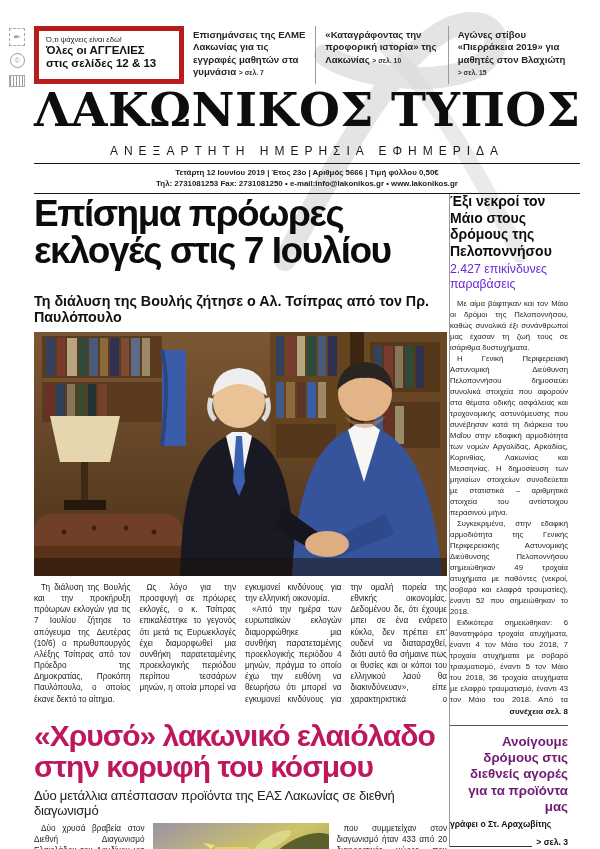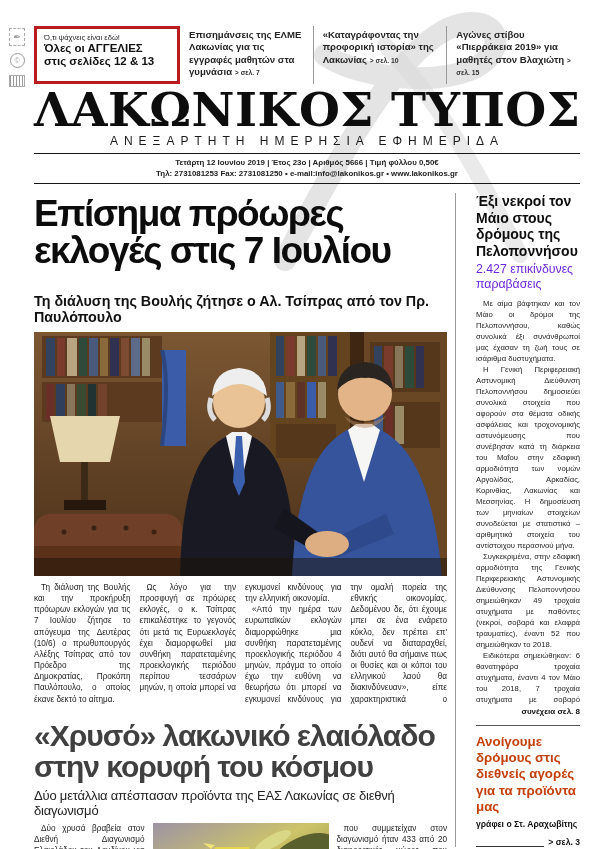--- a/index.html
+++ b/index.html
@@ -8,57 +8,57 @@
   
   .watermark{position:absolute;left:265px;top:5px;width:280px;height:270px;z-index:0;}
   
   .rail{position:absolute;left:4px;top:28px;width:26px;display:flex;flex-direction:column;gap:7px;align-items:center;z-index:2;}
   .rail .ric{color:#8a8a8a;font-size:13px;line-height:1;}
   .rail .barcode{width:14px;height:10px;background:repeating-linear-gradient(90deg,#999 0 1px,#fff 1px 3px);border:1px solid #aaa;}
   .rail .seal{width:13px;height:13px;border:1.5px solid #999;border-radius:50%;color:#999;font-size:7px;text-align:center;line-height:13px;}
   .rail .stampi{width:14px;height:16px;border:1px dashed #aaa;color:#999;font-size:9px;text-align:center;line-height:16px;}
   
   .topbar{position:absolute;left:34px;top:26px;width:546px;height:58px;display:flex;z-index:2;}
-  .adbox{width:126px;border:3px solid #b91c1c;padding:4px 7px 2px;background:#fff;}
+  .adbox{width:126px;border:5px solid #b91c1c;padding:4px 7px 2px;background:#fff;}
   .ad1{font-size:7.6px;color:#222;}
   .ad2,.ad3{font-size:11.5px;font-weight:bold;line-height:1.15;color:#111;}
   .teaser{flex:1;padding:3px 8px 0 9px;font-weight:bold;font-size:9.6px;line-height:1.3;color:#262626;}
   .tz2,.tz3{border-left:1px solid #9a9a9a;}
   .pgref{font-size:6.8px;color:#333;}
   
   .masthead{position:absolute;left:34px;top:86px;width:546px;text-align:center;z-index:2;}
   .mast-title{font-family:"DejaVu Serif",serif;font-weight:bold;font-size:47px;letter-spacing:0.5px;line-height:1;color:#0d0d0d;white-space:nowrap;}
-  .mast-sub{font-size:12px;letter-spacing:6px;margin-top:1px;color:#1a1a1a;}
+  .mast-sub{font-size:12px;letter-spacing:6px;margin-top:11px;color:#1a1a1a;}
   .rule{border-top:1.5px solid #161616;margin-top:5px;}
   .issue,.contact{font-size:7.9px;font-weight:bold;color:#222;line-height:1.45;}
   .issue{margin-top:3px;}
   .rule2{border-top:1.5px solid #161616;margin-top:3px;}
   
   .main{position:absolute;left:34px;top:193px;width:546px;height:654px;display:flex;z-index:1;}
   .leftcol{width:413px;}
-  .rightcol{width:118px;margin-left:8px;border-left:1px solid #9a9a9a;padding-left:20px;display:flex;flex-direction:column;}
+  .rightcol{width:118px;margin-left:2px;border-left:1px solid #9a9a9a;padding-left:0;display:flex;flex-direction:column;}
   h1.lead{margin:2px 0 0;font-size:37px;font-weight:bold;letter-spacing:-1.5px;line-height:1.0;color:#0c0c0c;}
   .leadsub{font-size:14.3px;font-weight:bold;margin-top:24px;color:#111;}
   .photo{display:block;margin-top:7px;width:413px;height:244px;}
   .bodycols{margin-top:6px;height:130px;overflow:hidden;column-count:4;column-gap:9px;font-size:8.2px;line-height:1.36;text-align:justify;color:#1c1c1c;}
   .bodycols p{margin:0;text-indent:7px;}
-  h2.olive{margin:9px 0 0;font-size:30px;font-weight:bold;letter-spacing:-1px;line-height:1.03;color:#404040;}
+  h2.olive{margin:9px 0 0;font-size:30px;font-weight:bold;letter-spacing:-1px;line-height:1.03;color:#be185d;}
   .olivesub{font-size:13px;font-weight:normal;color:#222;margin-top:5px;letter-spacing:-0.2px;}
   .oliverow{display:flex;margin-top:5px;gap:8px;}
   .olcol{width:128px;font-size:8.2px;line-height:1.36;text-align:justify;color:#1c1c1c;}
   .olcol p{margin:0;text-indent:7px;}
   .olphoto{display:block;width:176px;height:90px;flex:none;}
   
   .sbtitle{font-size:14px;font-weight:bold;line-height:1.18;color:#0d0d0d;}
   .sbsub{font-size:12.3px;line-height:1.22;margin-top:3px;color:#6d28d9;}
   .sbbody{margin-top:6px;height:468px;overflow:hidden;font-size:7.7px;line-height:1.43;text-align:justify;color:#1c1c1c;}
   .sbbody p{margin:0;text-indent:7px;}
   .sbcont{text-align:right;font-weight:bold;font-size:8px;margin-top:2px;}
   .sbhr{border-top:1px solid #555;margin:9px 0 8px;}
-  .sbt-title{font-size:13.3px;font-weight:bold;line-height:1.22;color:#c2410c;}
+  .sbt-title{font-size:13.3px;font-weight:bold;line-height:1.22;color:#701a75;text-align:right;}
   .sbt-byline{font-size:8.6px;font-weight:bold;margin-top:4px;}
   .sbt-pageline{display:flex;align-items:flex-end;margin-top:8px;}
   .sbt-spacer{flex:1;border-bottom:1px solid #333;margin-right:4px;height:1px;}
   .sbt-page{font-size:8.6px;font-weight:bold;}
 </style>
 </head>
 <body>
 
 <div class="page">
 

